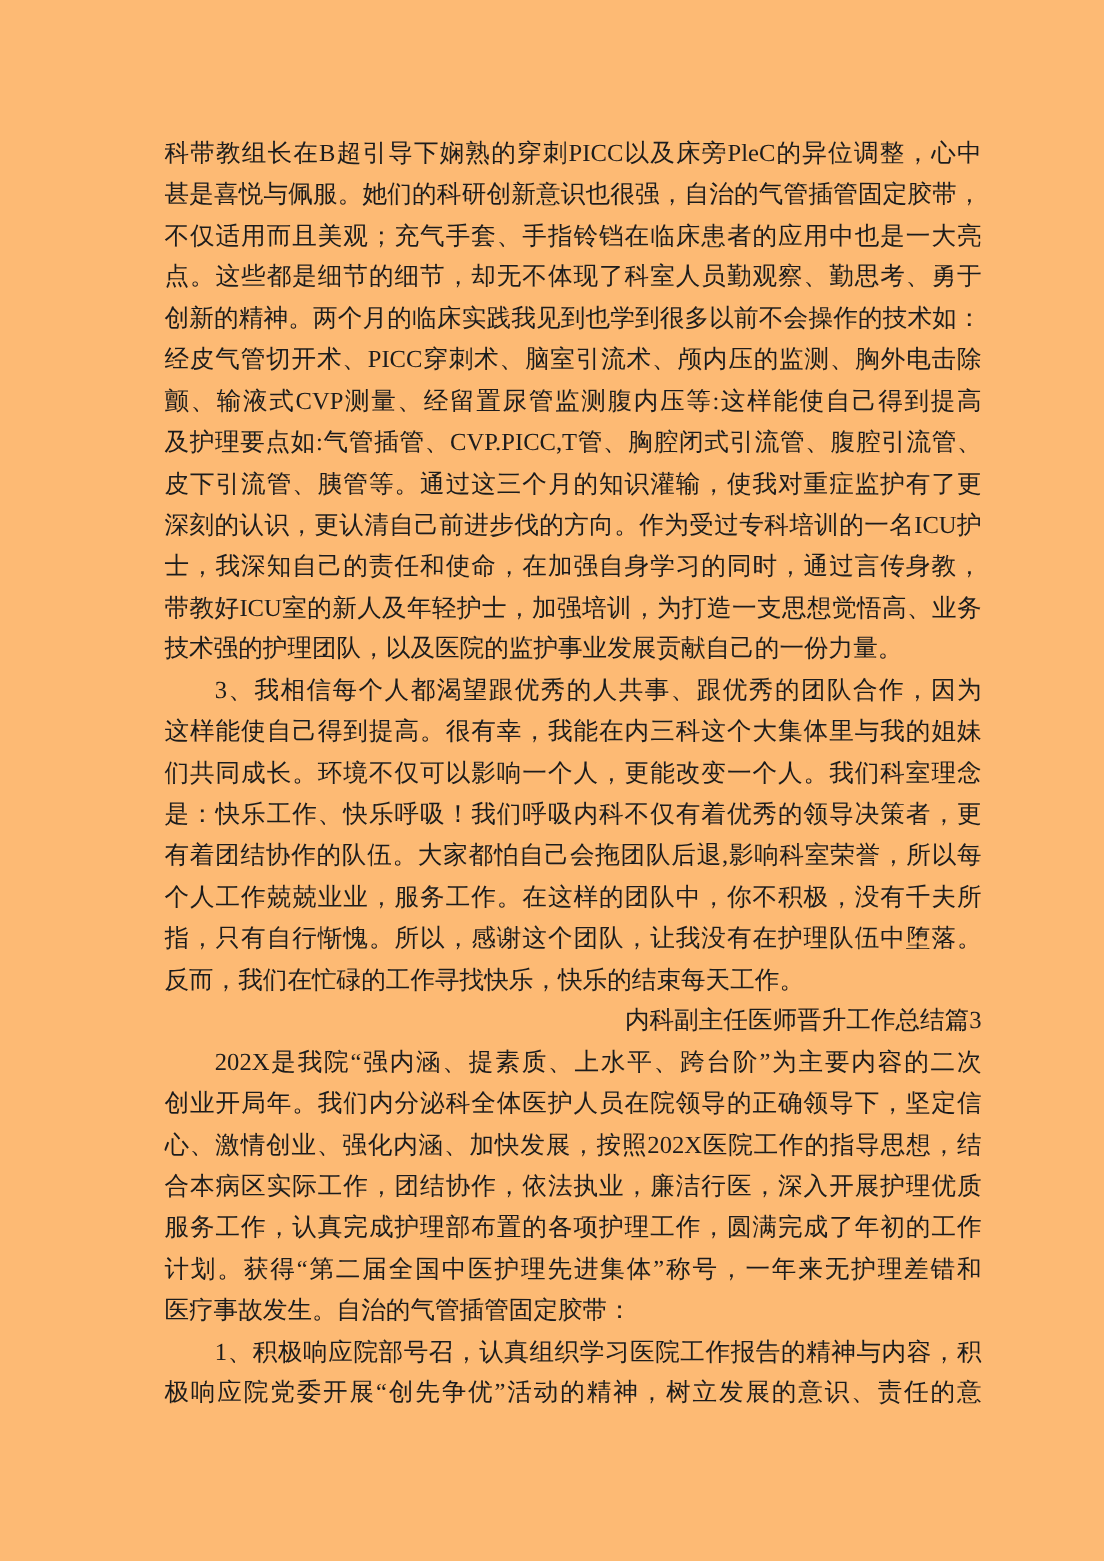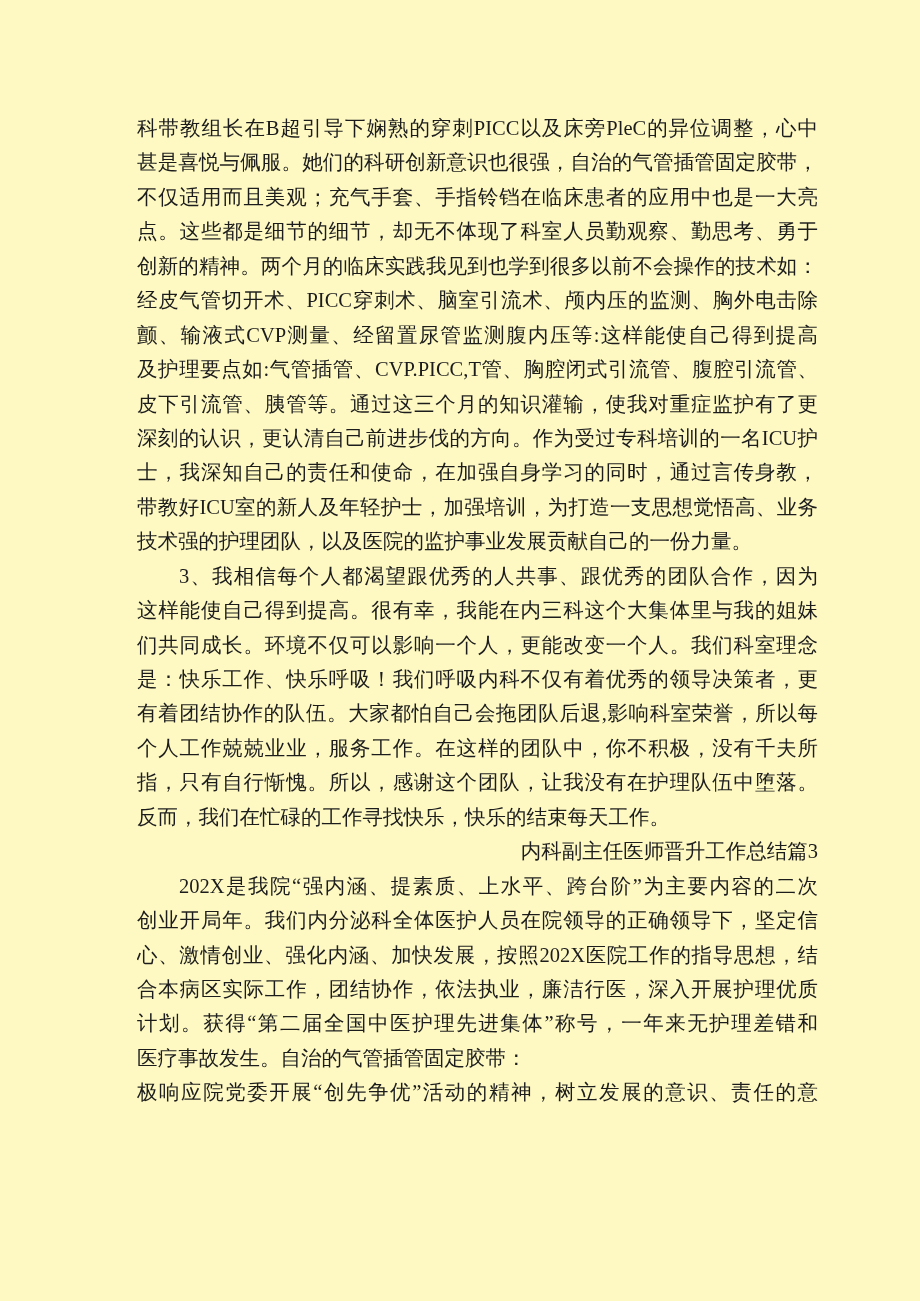--- a/index.html
+++ b/index.html
@@ -38,21 +38,21 @@
     text-indent: 42px;
     text-align: right;
   }
   .line.heading {
     
   }
 </style>
 </head>
 <body>
 
-<div class="page" style="background: #fef9c3;">
+<div class="page" style="background: #fdba74;">
   <div class="doc" style="color: rgb(28, 28, 28);">
       <div class="line fill">科带教组长在B超引导下娴熟的穿刺PICC以及床旁PleC的异位调整，心中</div>
       <div class="line fill">甚是喜悦与佩服。她们的科研创新意识也很强，自治的气管插管固定胶带，</div>
       <div class="line fill">不仅适用而且美观；充气手套、手指铃铛在临床患者的应用中也是一大亮</div>
       <div class="line fill">点。这些都是细节的细节，却无不体现了科室人员勤观察、勤思考、勇于</div>
       <div class="line fill">创新的精神。两个月的临床实践我见到也学到很多以前不会操作的技术如：</div>
       <div class="line fill">经皮气管切开术、PICC穿刺术、脑室引流术、颅内压的监测、胸外电击除</div>
       <div class="line fill">颤、输液式CVP测量、经留置尿管监测腹内压等:这样能使自己得到提高</div>
       <div class="line fill">及护理要点如:气管插管、CVP.PICC,T管、胸腔闭式引流管、腹腔引流管、</div>
       <div class="line fill">皮下引流管、胰管等。通过这三个月的知识灌输，使我对重症监护有了更</div>
@@ -66,17 +66,19 @@
       <div class="line fill">是：快乐工作、快乐呼吸！我们呼吸内科不仅有着优秀的领导决策者，更</div>
       <div class="line fill">有着团结协作的队伍。大家都怕自己会拖团队后退,影响科室荣誉，所以每</div>
       <div class="line fill">个人工作兢兢业业，服务工作。在这样的团队中，你不积极，没有千夫所</div>
       <div class="line fill">指，只有自行惭愧。所以，感谢这个团队，让我没有在护理队伍中堕落。</div>
       <div class="line">反而，我们在忙碌的工作寻找快乐，快乐的结束每天工作。</div>
       <div class="line indent heading">内科副主任医师晋升工作总结篇3</div>
       <div class="line fill indent">202X是我院“强内涵、提素质、上水平、跨台阶”为主要内容的二次</div>
       <div class="line fill">创业开局年。我们内分泌科全体医护人员在院领导的正确领导下，坚定信</div>
       <div class="line fill">心、激情创业、强化内涵、加快发展，按照202X医院工作的指导思想，结</div>
       <div class="line fill">合本病区实际工作，团结协作，依法执业，廉洁行医，深入开展护理优质</div>
+      <div class="line fill">服务工作，认真完成护理部布置的各项护理工作，圆满完成了年初的工作</div>
       <div class="line fill">计划。获得“第二届全国中医护理先进集体”称号，一年来无护理差错和</div>
       <div class="line">医疗事故发生。自治的气管插管固定胶带：</div>
+      <div class="line fill indent">1、积极响应院部号召，认真组织学习医院工作报告的精神与内容，积</div>
       <div class="line fill">极响应院党委开展“创先争优”活动的精神，树立发展的意识、责任的意</div>
     </div>
 </div>
 
 </body></html>

